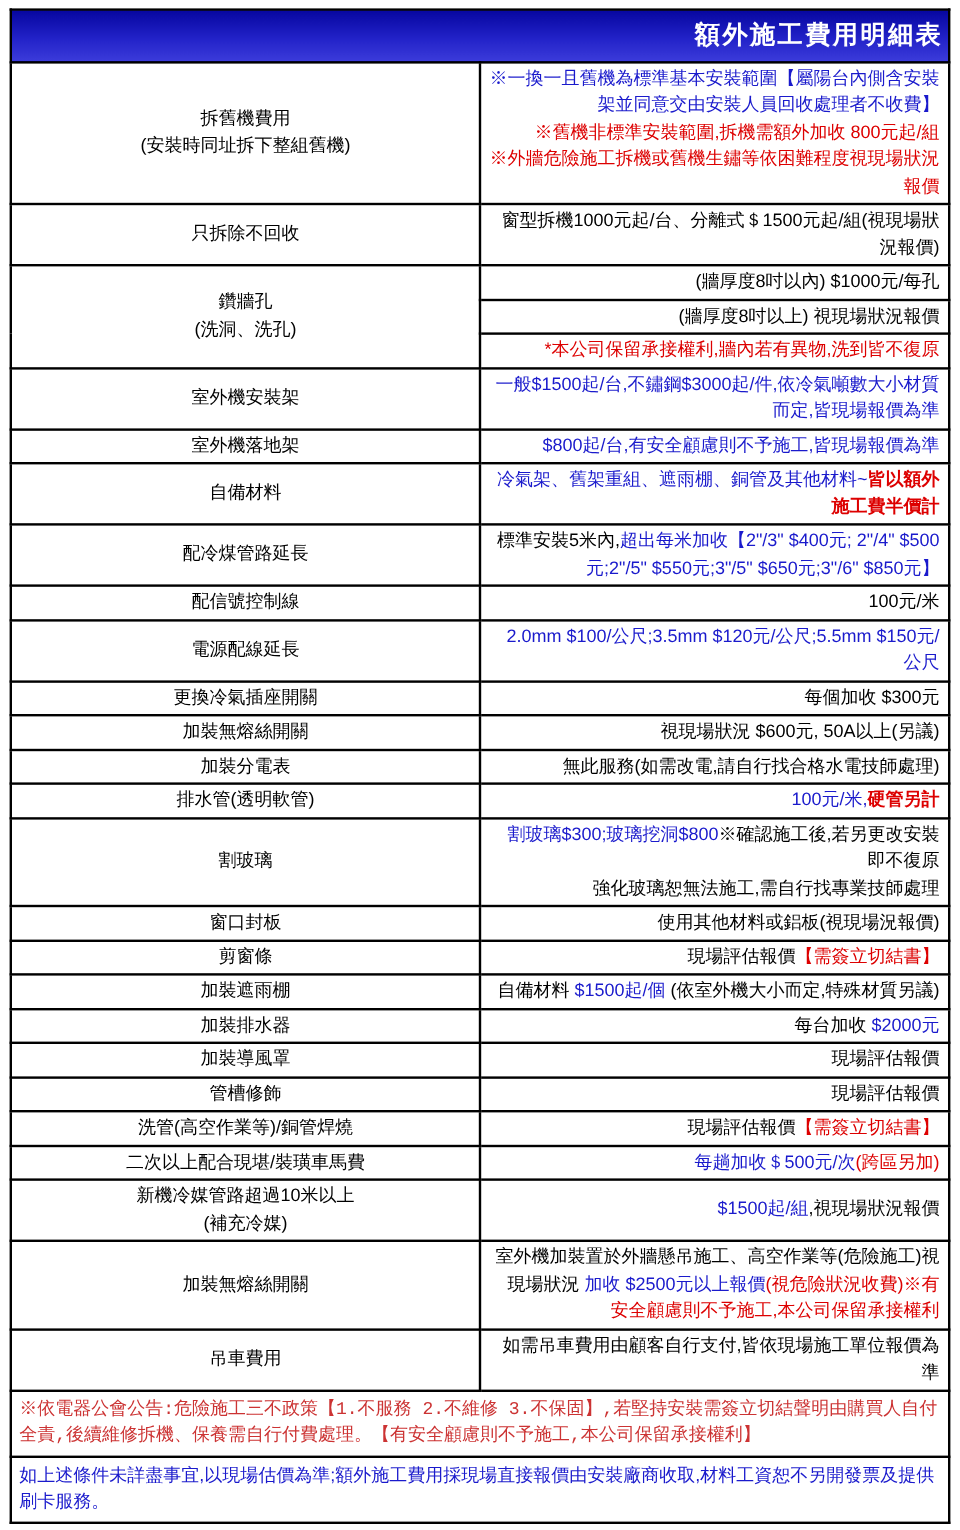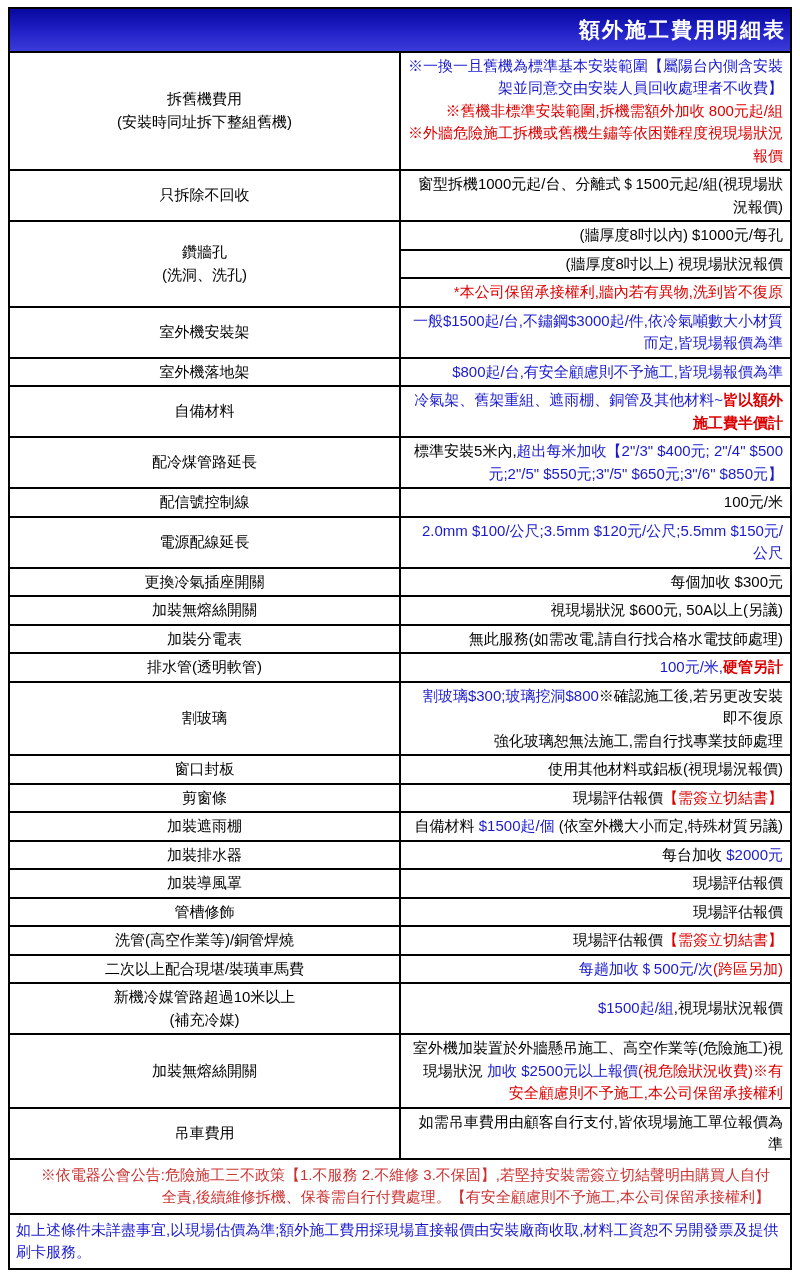--- a/index.html
+++ b/index.html
@@ -10,21 +10,21 @@
      vertical-align:middle;word-break:break-word;white-space:pre-line;color:#000;}
   td.label{width:272px;text-align:center;}
   td.content{text-align:right;border-radius:15px;}
   .hdr{background:linear-gradient(180deg,#0707a0 0%,#2222c8 55%,#3b3bda 100%);
        color:#fff;text-align:right;font-weight:bold;font-size:21px;padding:5px 4px;
        letter-spacing:2px;}
   .c-blue{color:#1a1acc;}
   .c-red{color:#dd0000;}
   .c-redb{color:#dd0000;font-weight:bold;}
   .c-black{color:#000;}
-  .notice-red{color:#cc3333;text-align:right;padding:4px 20px;}
+  .notice-red{color:#cc3333;text-align:left;padding:4px 6px;font-family:Liberation Mono, monospace;}
   .notice-blue{color:#1a1acc;padding:4px 6px;}
 </style>
 </head>
 <body>
 
 <div class="page">
 <table>
   <tbody>
         <tr>
     <td colspan="2" class="hdr">額外施工費用明細表</td>

